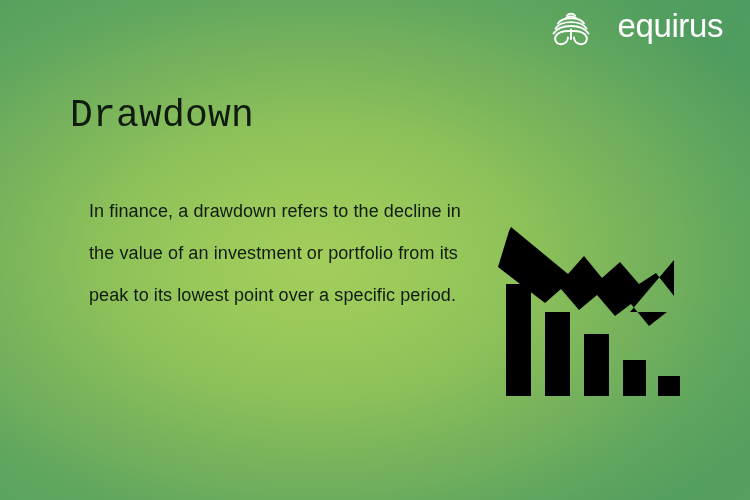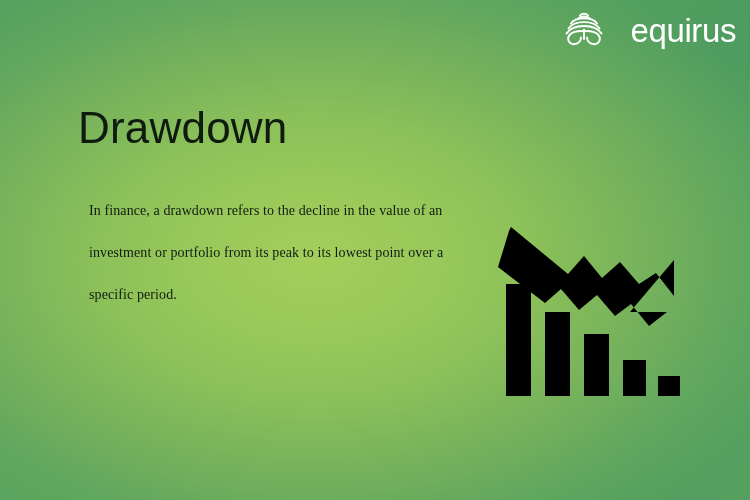--- a/index.html
+++ b/index.html
@@ -25,23 +25,22 @@
                       #76b25c 64%,
                       #61a75e 82%,
                       rgba(86,160,95,0) 100%),
       linear-gradient(120deg, #54a05e 0%, #57a45d 38%, #4f9c60 72%, #55a05f 100%);
   }
 
   
   #logo {
     position: absolute;
     top: 9px;
-    right: 14px;
+    right: 27px;
     display: flex;
-    align-items: center;
     gap: 24px;
   }
   #logo-mark { display: block; width: 46px; height: 42px; }
   #logo-word {
     color: #ffffff;
     font-size: 33px;
     line-height: 1;
     font-weight: 400;
     letter-spacing: -0.4px;
   }
@@ -51,42 +50,41 @@
     line-height: 1;
     font-weight: 300;
     letter-spacing: 1.6px;
   }
 
   
   #title {
     position: absolute;
     left: 70px;
     top: 95px;
-    margin: 8px;
-    font-family: Liberation Sans, sans-serif;
-    font-size: 44px;
+    margin: 0;
+    font-family: Liberation Mono, monospace;
+    font-size: 38px;
     line-height: 1.12;
     font-weight: 400;
     color: #101b10;
     letter-spacing: 0.2px;
   }
 
   
   #body-copy {
     position: absolute;
     left: 89px;
     top: 190px;
     width: 400px;
     margin: 0;
-    font-size: 14px;
+    font-size: 18px;
     line-height: 42px;
     font-weight: 400;
     color: #111b13;
     letter-spacing: 0.1px;
-    font-family: Liberation Serif, serif;
   }
 
   
   #chart-illustration {
     position: absolute;
     left: 498px;
     top: 226px;
     width: 182px;
     height: 176px;
   }

